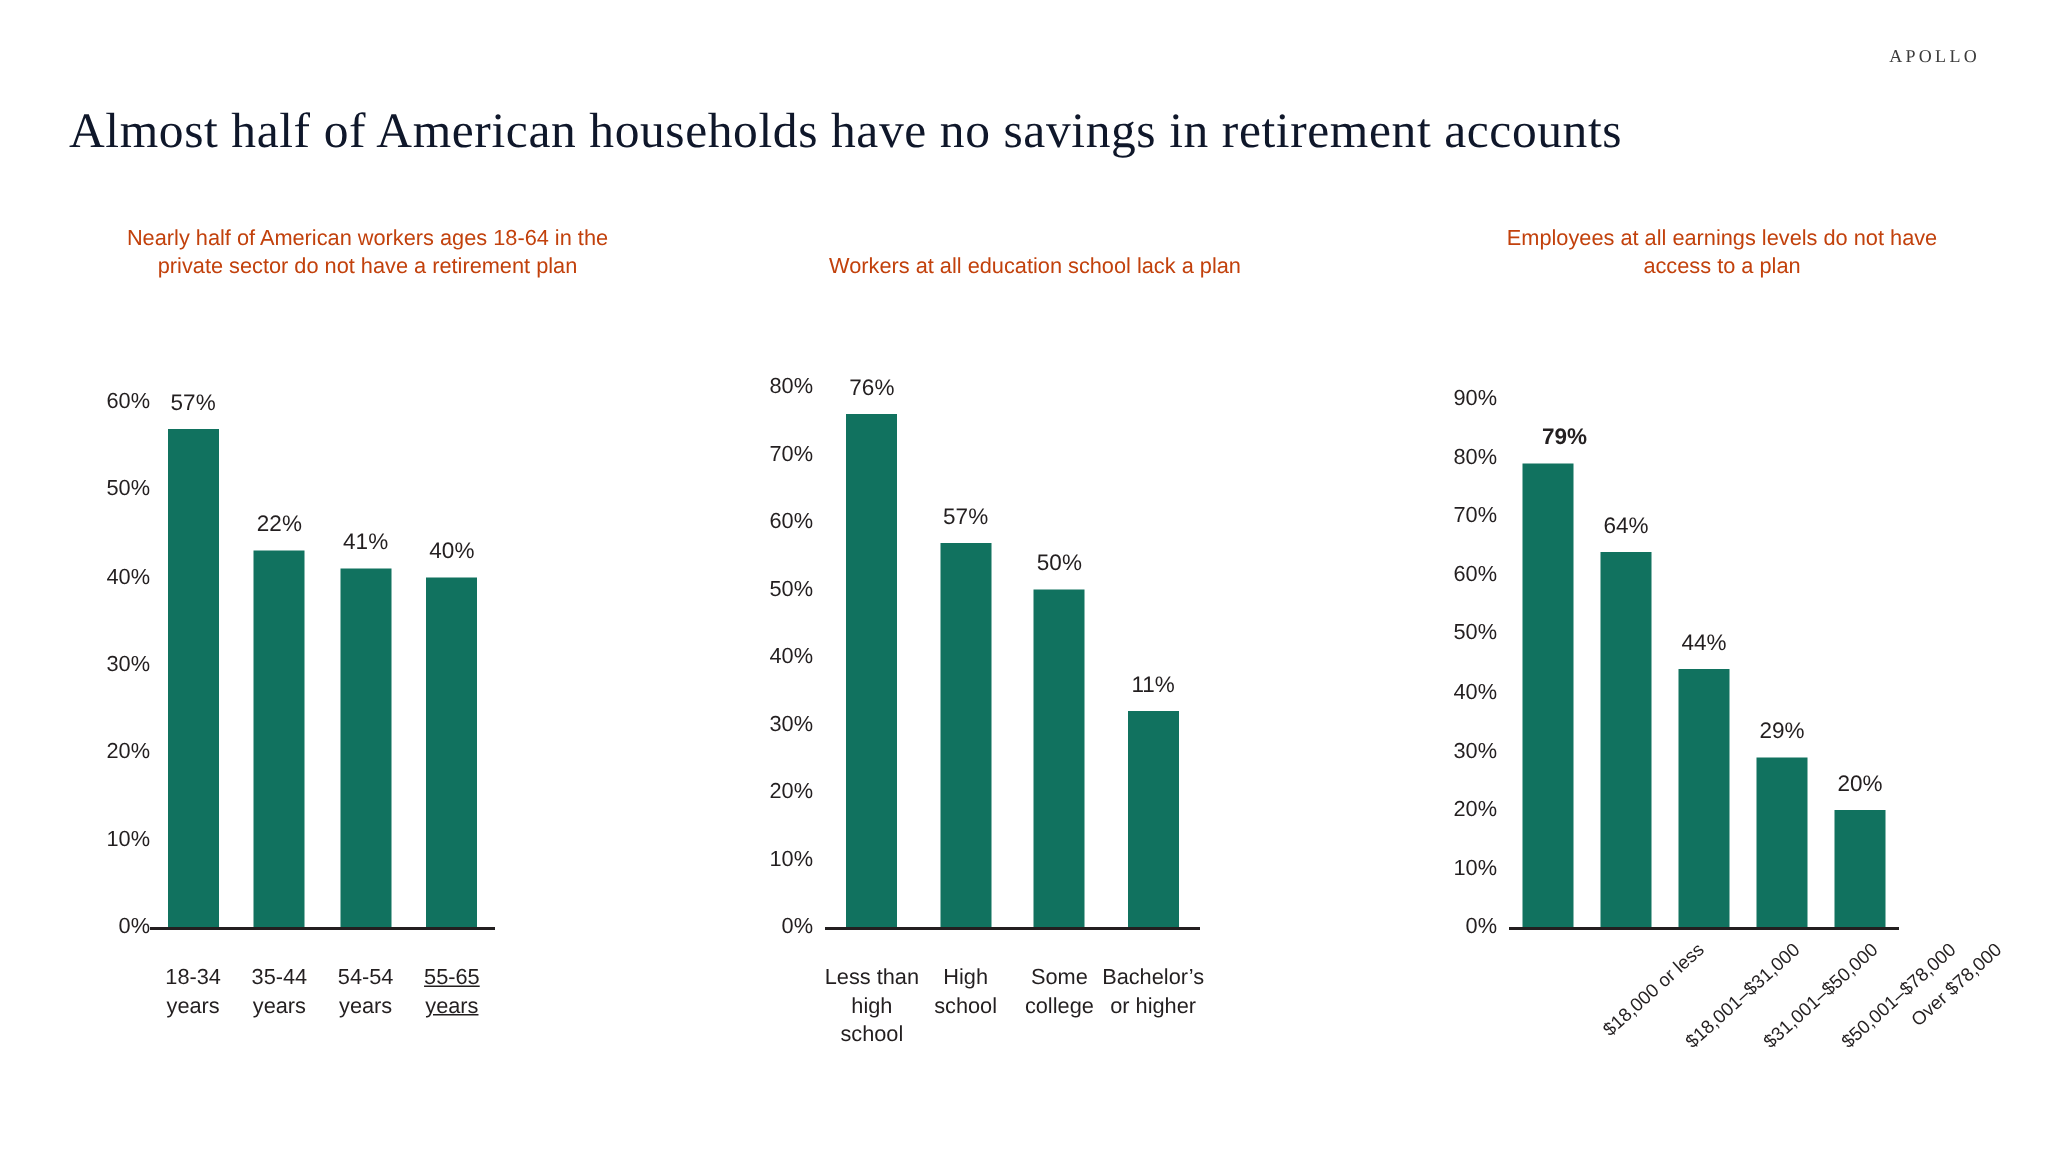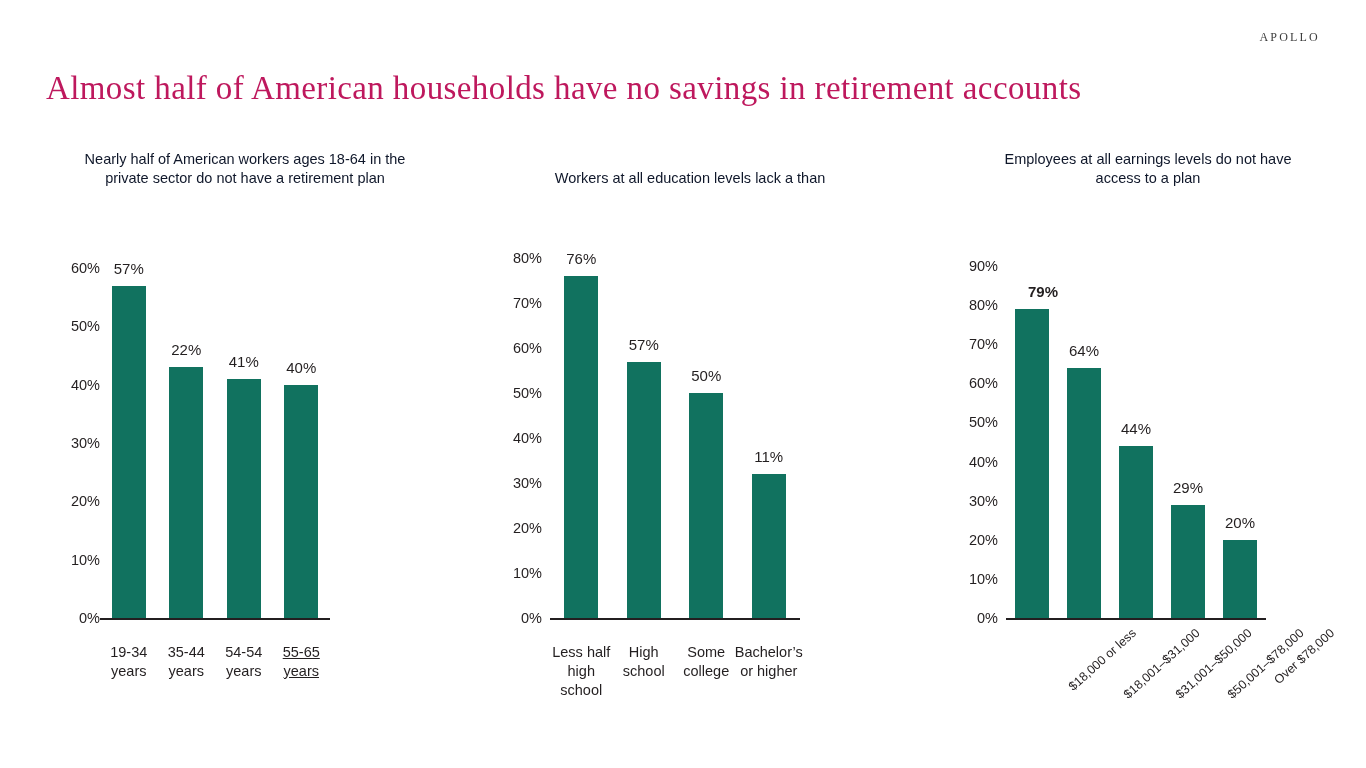--- a/index.html
+++ b/index.html
@@ -27,21 +27,21 @@
   }
 
   .slide-title {
     position: absolute;
     top: 48px;
     left: 46px;
     font-family: "Liberation Serif", serif;
     font-size: 33px;
     font-weight: 400;
     letter-spacing: 0.4px;
-    color: #be185d;
+    color: #0f172a;
     white-space: nowrap;
   }
 
   .panels {
     position: absolute;
     top: 150px;
     left: 0;
     width: 1366px;
     height: 560px;
     display: flex;
@@ -52,21 +52,21 @@
     height: 100%;
   }
   .panel-1 { width: 470px; }
   .panel-2 { width: 440px; }
   .panel-3 { width: 456px; }
 
   .panel-title {
     text-align: center;
     font-size: 14.5px;
     line-height: 19px;
-    color: #0f172a;
+    color: #c2410c;
     margin: 0 auto;
     width: 330px;
   }
   .panel-1 .panel-title { width: 330px; padding-left: 20px; }
   .panel-2 .panel-title { width: 340px; padding-top: 19px; }
   .panel-3 .panel-title { width: 330px; padding-left: 20px; }
 
   .plot {
     position: absolute;
     left: 0;
@@ -153,59 +153,59 @@
           <div class="y-tick" style="top: 80px;">60%</div>
         </div>
       <div class="baseline" id="base1" style="left: 100px; width: 230px; top: 430px;"></div>
       <div class="bars" id="bars1" style="left: 100px; width: 230px; top: 80px; height: 350px;">
           <div class="bar" style="position: absolute; width: 34px; height: 332.5px; left: 11.75px; bottom: 0px; background: rgb(17, 114, 95);"></div>
           <div class="bar" style="position: absolute; width: 34px; height: 250.833px; left: 69.25px; bottom: 0px; background: rgb(17, 114, 95);"></div>
           <div class="bar" style="position: absolute; width: 34px; height: 239.167px; left: 126.75px; bottom: 0px; background: rgb(17, 114, 95);"></div>
           <div class="bar" style="position: absolute; width: 34px; height: 233.333px; left: 184.25px; bottom: 0px; background: rgb(17, 114, 95);"></div>
         </div>
       <div id="xlabels1">
-          <div class="x-label" style="left: 128.75px; top: 455px; width: 81.5px;">19-34
+          <div class="x-label" style="left: 128.75px; top: 455px; width: 81.5px;">18-34
 years</div>
           <div class="x-label" style="left: 186.25px; top: 455px; width: 81.5px;">35-44
 years</div>
           <div class="x-label" style="left: 243.75px; top: 455px; width: 81.5px;">54-54
 years</div>
           <div class="x-label" style="left: 301.25px; top: 455px; width: 81.5px; text-decoration: underline;">55-65
 years</div>
         </div>
     <div class="bar-value" style="left: 128.75px; top: 71.5px;">57%</div>
         <div class="bar-value" style="left: 186.25px; top: 153.167px;">22%</div>
         <div class="bar-value" style="left: 243.75px; top: 164.833px;">41%</div>
         <div class="bar-value" style="left: 301.25px; top: 170.667px;">40%</div>
       </div>
   </div>
 
   <div class="panel panel-2">
-    <div class="panel-title">Workers at all education levels lack a than</div>
+    <div class="panel-title">Workers at all education school lack a plan</div>
     <div class="plot">
       <div class="axis-area" id="axis2" style="left: 0px; width: 72px; top: 0px; height: 440px;">
           <div class="y-tick" style="top: 430px;">0%</div>
           <div class="y-tick" style="top: 385px;">10%</div>
           <div class="y-tick" style="top: 340px;">20%</div>
           <div class="y-tick" style="top: 295px;">30%</div>
           <div class="y-tick" style="top: 250px;">40%</div>
           <div class="y-tick" style="top: 205px;">50%</div>
           <div class="y-tick" style="top: 160px;">60%</div>
           <div class="y-tick" style="top: 115px;">70%</div>
           <div class="y-tick" style="top: 70px;">80%</div>
         </div>
       <div class="baseline" id="base2" style="left: 80px; width: 250px; top: 430px;"></div>
       <div class="bars" id="bars2" style="left: 80px; width: 250px; top: 70px; height: 360px;">
           <div class="bar" style="position: absolute; width: 34px; height: 342px; left: 14.25px; bottom: 0px; background: rgb(17, 114, 95);"></div>
           <div class="bar" style="position: absolute; width: 34px; height: 256.5px; left: 76.75px; bottom: 0px; background: rgb(17, 114, 95);"></div>
           <div class="bar" style="position: absolute; width: 34px; height: 225px; left: 139.25px; bottom: 0px; background: rgb(17, 114, 95);"></div>
           <div class="bar" style="position: absolute; width: 34px; height: 144px; left: 201.75px; bottom: 0px; background: rgb(17, 114, 95);"></div>
         </div>
       <div id="xlabels2">
-          <div class="x-label" style="left: 111.25px; top: 455px; width: 86.5px;">Less half
+          <div class="x-label" style="left: 111.25px; top: 455px; width: 86.5px;">Less than
 high
 school</div>
           <div class="x-label" style="left: 173.75px; top: 455px; width: 86.5px;">High
 school</div>
           <div class="x-label" style="left: 236.25px; top: 455px; width: 86.5px;">Some
 college</div>
           <div class="x-label" style="left: 298.75px; top: 455px; width: 86.5px;">Bachelor’s
 or higher</div>
         </div>
     <div class="bar-value" style="left: 111.25px; top: 62px;">76%</div>

